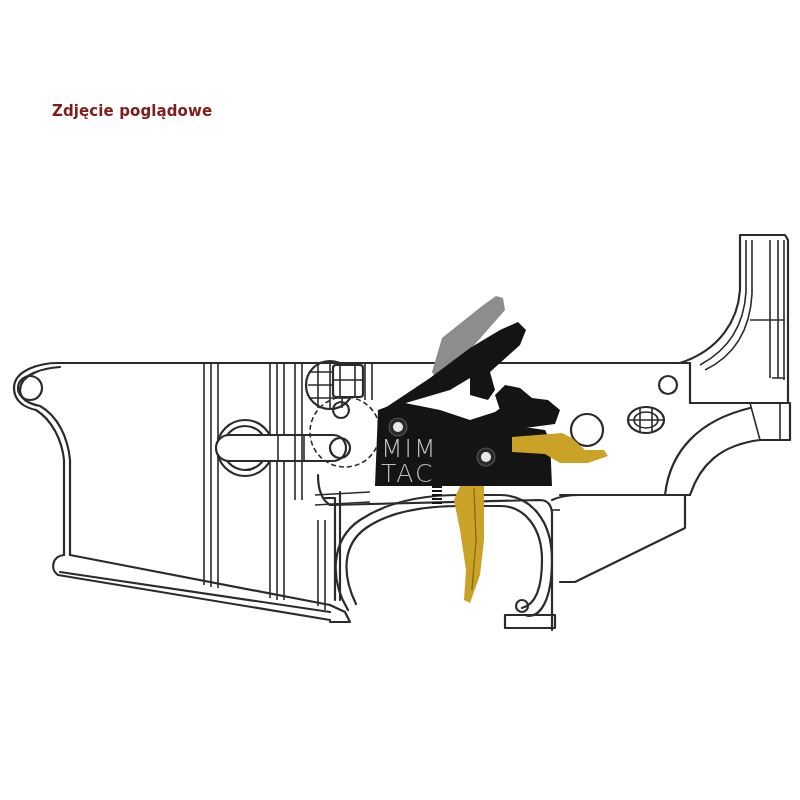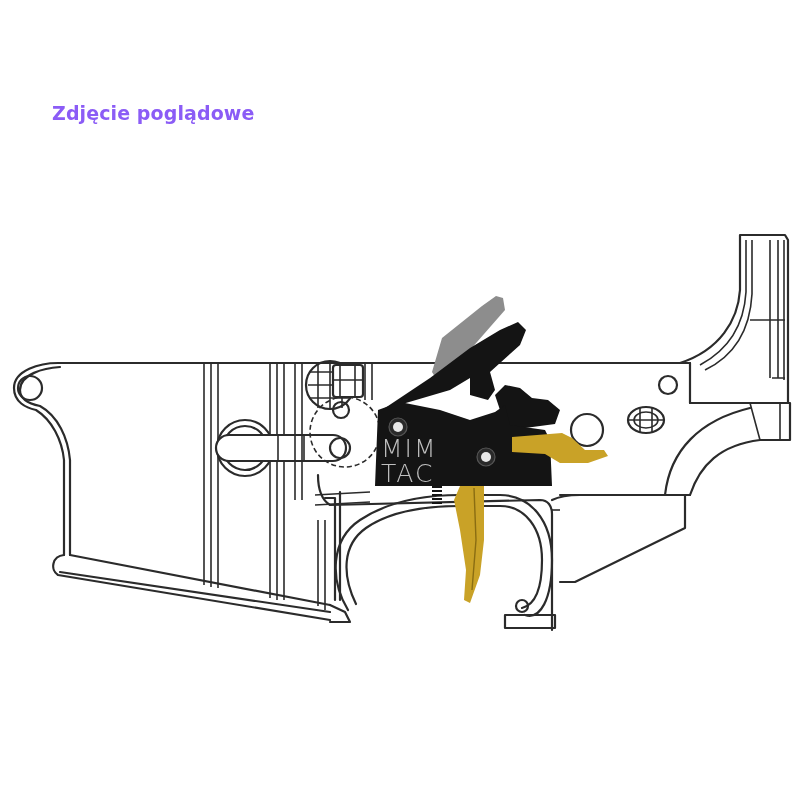--- a/index.html
+++ b/index.html
@@ -1,17 +1,17 @@
 <!DOCTYPE html>
 <html><head>
   <meta charset="utf-8">
   <style>
     html, body { margin:0; padding:0; background:#ffffff; }
     body { width:800px; height:800px; position:relative; overflow:hidden; font-family:"DejaVu Sans", sans-serif; }
-    .caption { position:absolute; left:52px; top:102px; font-size:19px; font-weight:bold; color:#8b5cf6; letter-spacing:0.1px; }
+    .caption { position:absolute; left:52px; top:102px; font-size:15px; font-weight:bold; color:#7f1d1d; letter-spacing:0.1px; }
     .drawing { position:absolute; left:0; top:0; width:800px; height:800px; }
     .ln { fill:none; stroke:#2b2b2b; stroke-width:2.2; stroke-linejoin:round; stroke-linecap:round; }
     .ln-thin { fill:none; stroke:#2b2b2b; stroke-width:1.6; }
     .dash { fill:none; stroke:#2b2b2b; stroke-width:1.6; stroke-dasharray:5 3; }
     .wht { fill:#ffffff; stroke:#2b2b2b; stroke-width:2.2; }
     .logo-text { font-family:"DejaVu Sans", sans-serif; font-weight:200; fill:#bfbfbf; font-size:25px; letter-spacing:2px; }
   </style>
 </head>
 <body>
 

